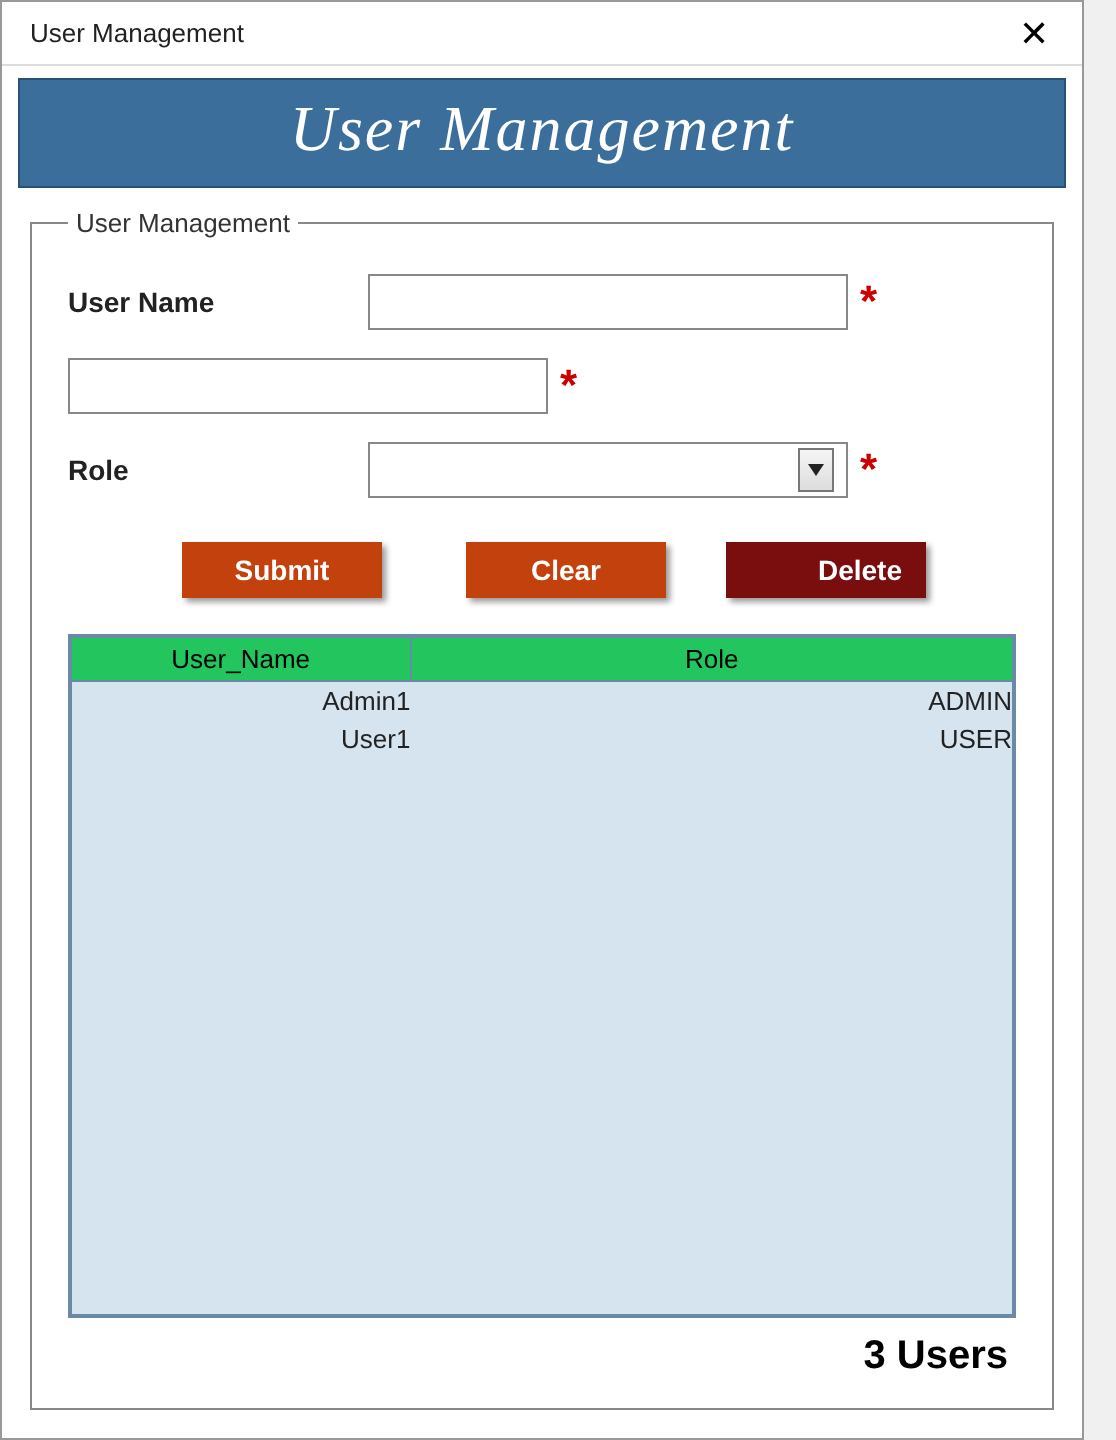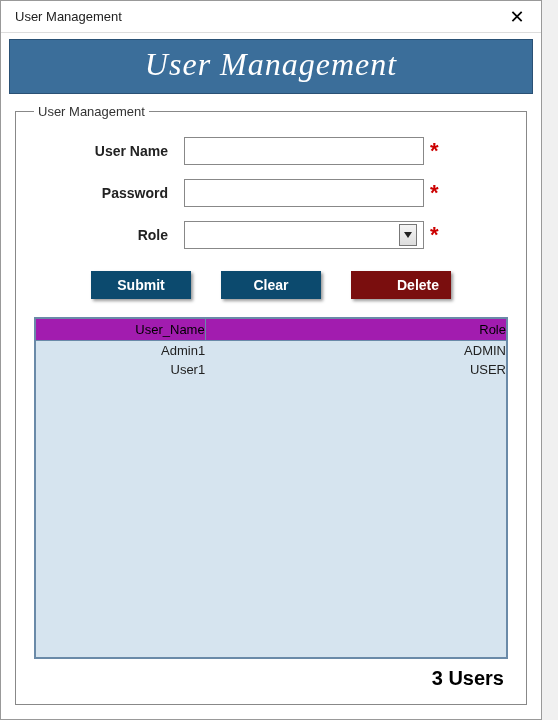--- a/index.html
+++ b/index.html
@@ -73,21 +73,21 @@
       color: #333;
       padding: 0 4px;
     }
     .form-row {
       display: flex;
       align-items: center;
       margin-bottom: 14px;
     }
     .form-label {
       width: 150px;
-      text-align: right;
+      text-align: left;
       font-weight: bold;
       font-size: 14px;
       color: #222;
       padding-right: 16px;
     }
     .form-control {
       flex: 0 0 240px;
     }
     .form-control input[type="text"],
     .form-control input[type="password"],
@@ -135,37 +135,37 @@
     .btn {
       width: 100px;
       height: 28px;
       border: none;
       color: #fff;
       font-weight: bold;
       font-size: 14px;
       cursor: pointer;
       box-shadow: 2px 2px 3px rgba(0,0,0,0.4);
     }
-    .btn-blue { background: #0c4a6e; }
+    .btn-blue { background: #c2410c; margin-left: 12px; }
     .btn-red { background: #7a0e0e; padding-left: 34px; }
     .table-container {
       flex: 1;
       border: 2px solid #6a8aa8;
       background: #d6e4ef;
       overflow: hidden;
     }
     table.user-table {
       width: 100%;
       border-collapse: collapse;
       font-size: 13px;
     }
     table.user-table th {
-      background: #a21caf;
+      background: #22c55e;
       font-weight: normal;
-      text-align: right;
+      text-align: center;
       padding: 3px 0;
       border-bottom: 1px solid #6a8aa8;
       border-right: 1px solid #6a8aa8;
     }
     table.user-table th:last-child { border-right: none; }
     table.user-table td {
       text-align: right;
       padding: 2px 0;
       color: #222;
     }
@@ -196,21 +196,20 @@
 
       <div class="form-row">
         <div class="form-label">User Name</div>
         <div class="form-control">
           <input type="text" value="" style="">
         </div>
         <div class="req">*</div>
       </div>
 
       <div class="form-row">
-        <div class="form-label">Password</div>
         <div class="form-control">
           <input type="password" value="" style="">
         </div>
         <div class="req">*</div>
       </div>
 
       <div class="form-row">
         <div class="form-label">Role</div>
         <div class="form-control">
           <div class="select-wrap">

